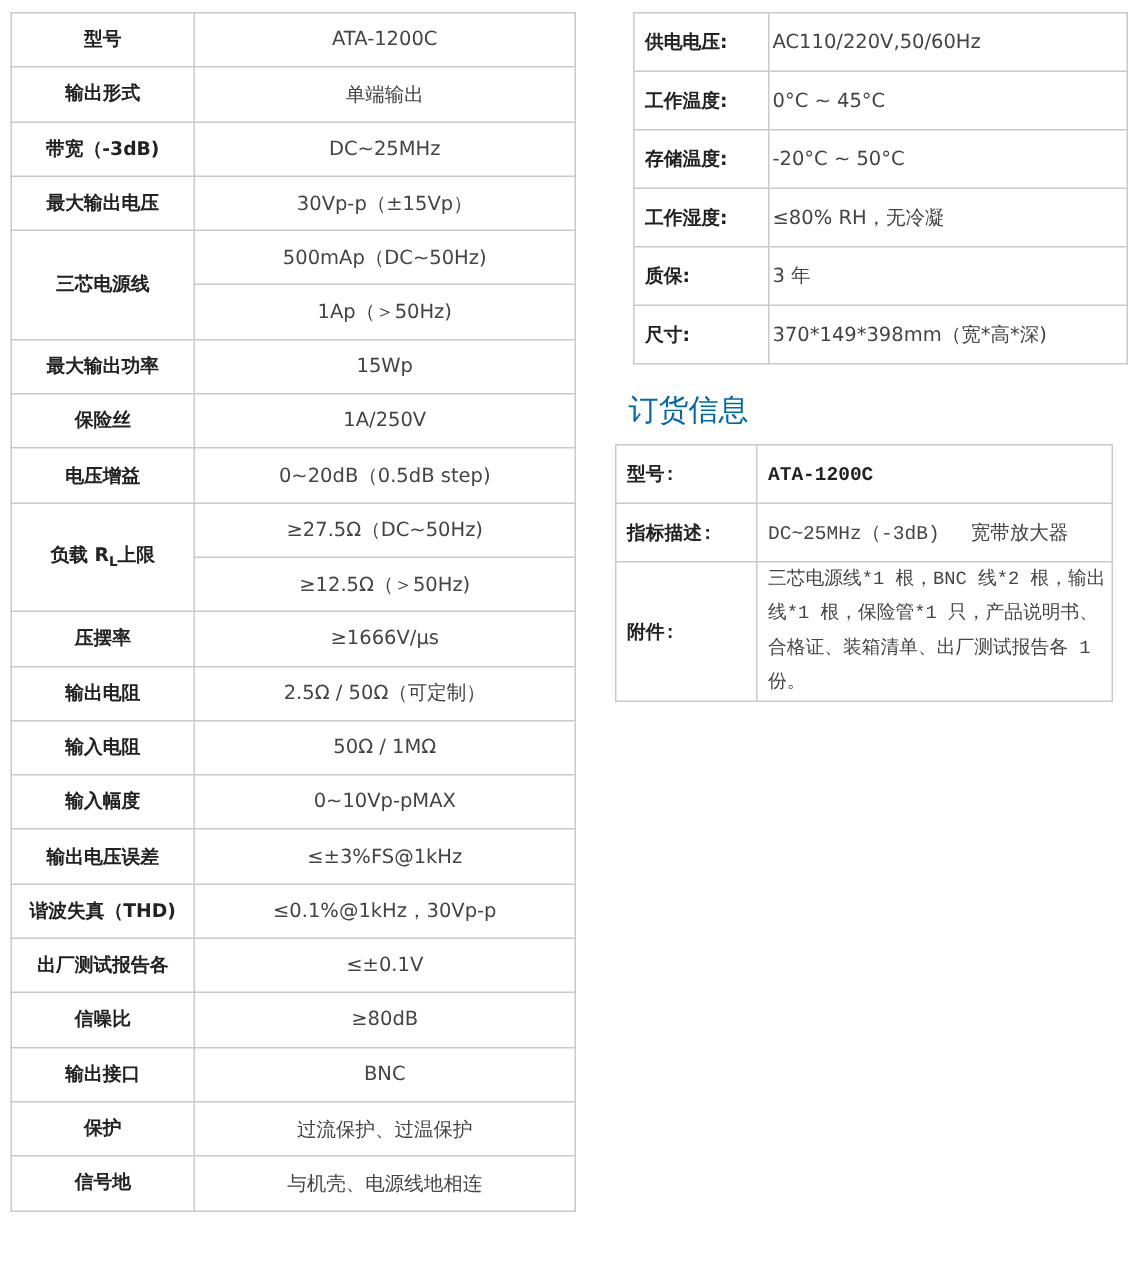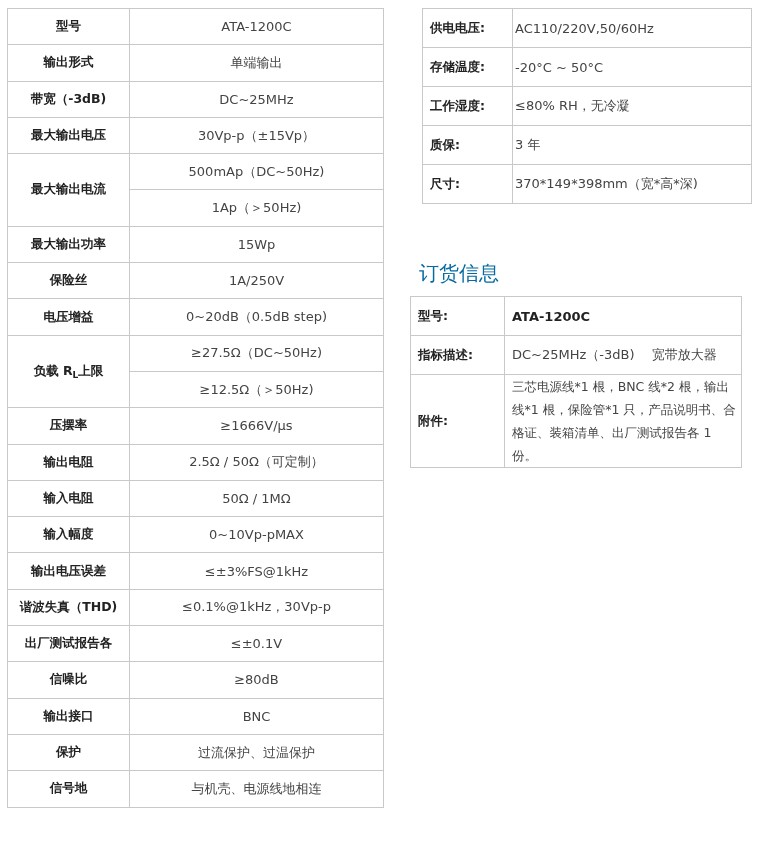--- a/index.html
+++ b/index.html
@@ -10,21 +10,21 @@
   #spec-table { left: 7px; top: 8px; width: 377px; }
   #spec-table td { height: 35.3px; text-align: center; vertical-align: middle; }
   #spec-table td.label { width: 121px; font-weight: bold; color: #222; font-size: 12.5px; }
   #spec-table td.value { color: #444; }
   #env-table { left: 412px; top: 8px; width: 330px; margin-left: 10px; }
   #env-table td { height: 38px; vertical-align: middle; }
   #env-table td.label { width: 82px; padding-left: 7px; font-weight: bold; color: #222; font-size: 12.5px; }
   #env-table td.value { padding-left: 2px; color: #444; }
   #order-title { position: absolute; left: 419px; top: 260px; font-size: 20px; color: #0369a1; margin: 0; font-weight: normal; }
   #order-table { left: 410px; top: 296px; width: 332px; }
-  #order-table td { height: 38px; vertical-align: middle; }
+  #order-table td { height: 38px; vertical-align: middle; font-family: Liberation Mono, monospace; }
   #order-table td.label { width: 86px; padding-left: 7px; font-weight: bold; color: #222; font-size: 12.5px; }
   #order-table td.value { padding-left: 7px; padding-right: 2px; color: #444; }
   #order-table td.value.bold { font-weight: bold; color: #222; }
   #order-table tr.tall td { height: 68px; }
   #order-table tr.tall td.value { line-height: 23px; font-size: 12.5px; }
   sub { font-size: 9px; vertical-align: -3px; }
 </style>
 </head>
 <body>
 
@@ -40,21 +40,21 @@
       </tr>
     <tr>
         <td class="label">带宽（-3dB)</td>
         <td class="value">DC~25MHz</td>
       </tr>
     <tr>
         <td class="label">最大输出电压</td>
         <td class="value">30Vp-p（±15Vp）</td>
       </tr>
     <tr>
-        <td class="label" rowspan="2">最大输出电流</td>
+        <td class="label" rowspan="2">三芯电源线</td>
         <td class="value">500mAp（DC~50Hz)</td>
       </tr>
     <tr>
         <td class="value">1Ap（＞50Hz)</td>
       </tr>
     <tr>
         <td class="label">最大输出功率</td>
         <td class="value">15Wp</td>
       </tr>
     <tr>
@@ -119,20 +119,24 @@
   </tbody>
 </table>
 
 <table id="env-table">
   <tbody>
     <tr>
         <td class="label">供电电压:</td>
         <td class="value">AC110/220V,50/60Hz</td>
       </tr>
     <tr>
+        <td class="label">工作温度:</td>
+        <td class="value">0°C ~ 45°C</td>
+      </tr>
+    <tr>
         <td class="label">存储温度:</td>
         <td class="value">-20°C ~ 50°C</td>
       </tr>
     <tr>
         <td class="label">工作湿度:</td>
         <td class="value">≤80% RH，无冷凝</td>
       </tr>
     <tr>
         <td class="label">质保:</td>
         <td class="value">3 年</td>

